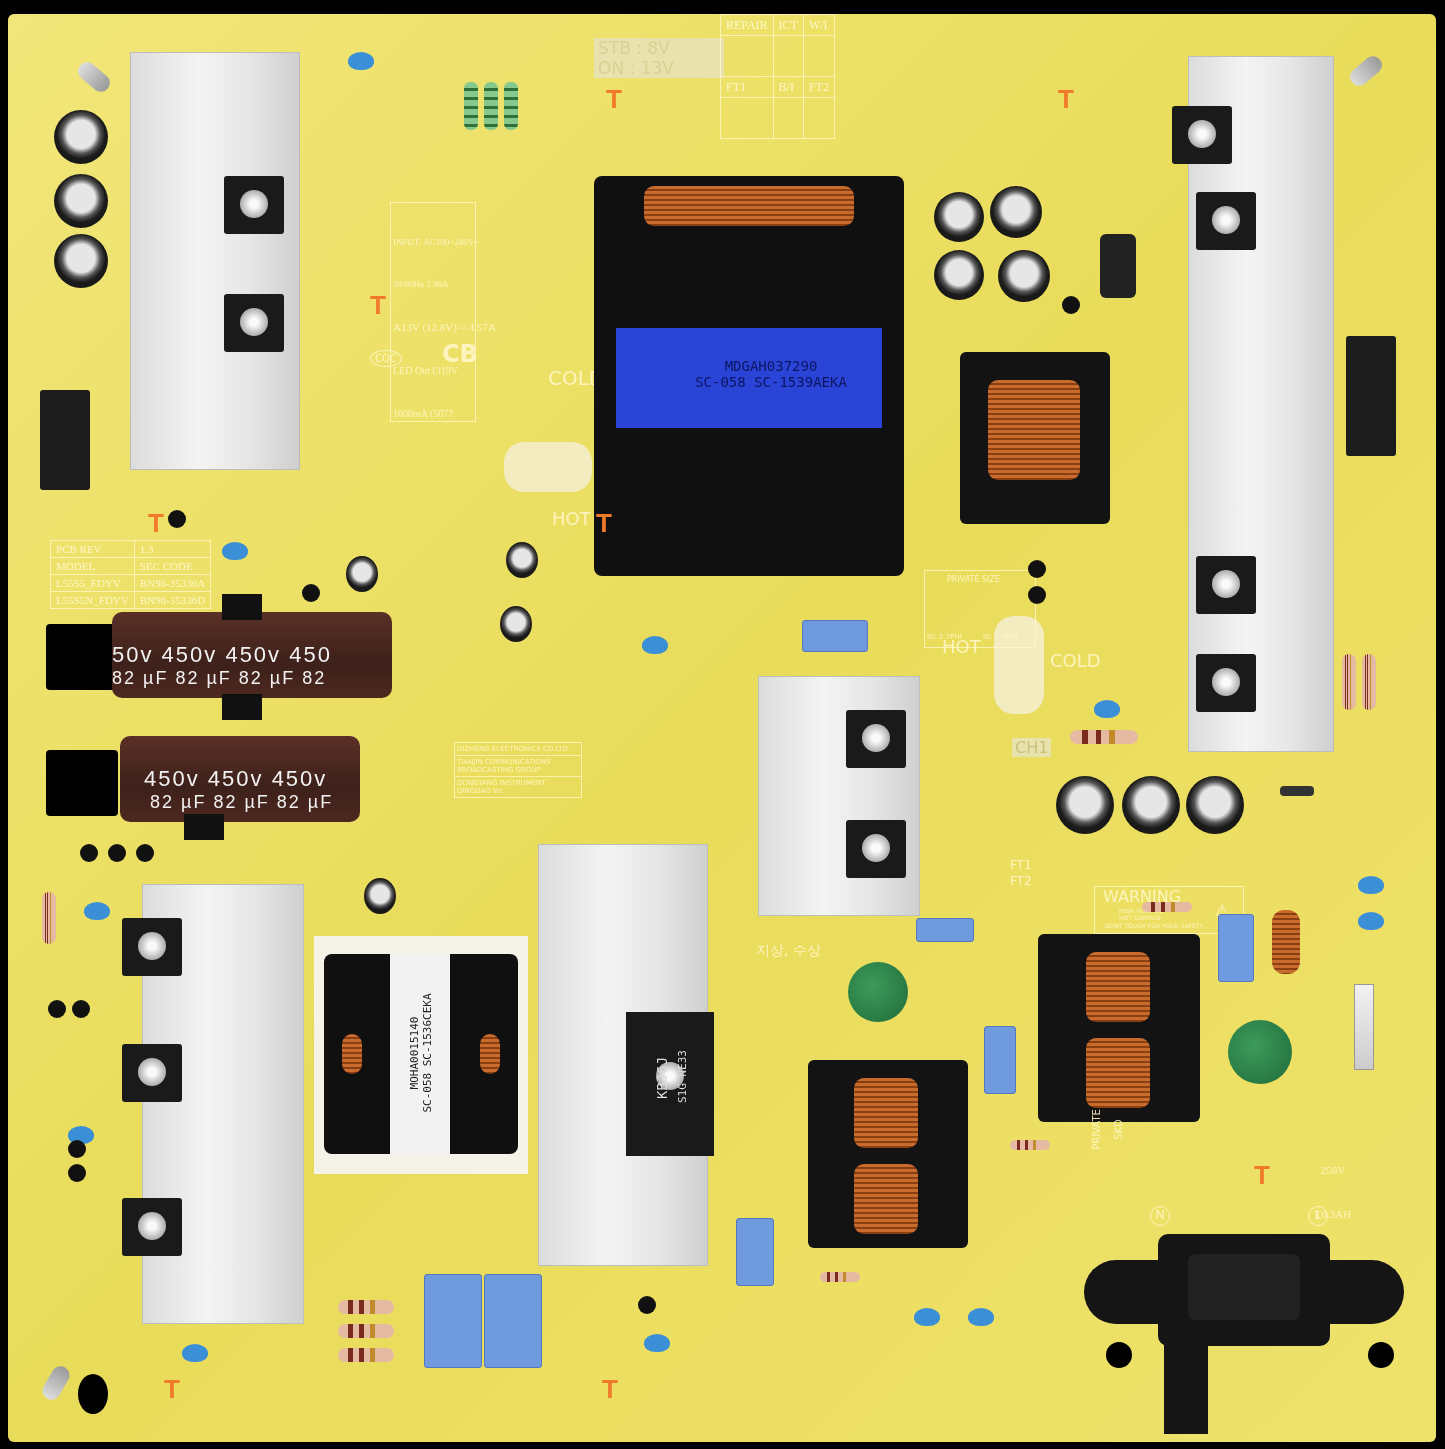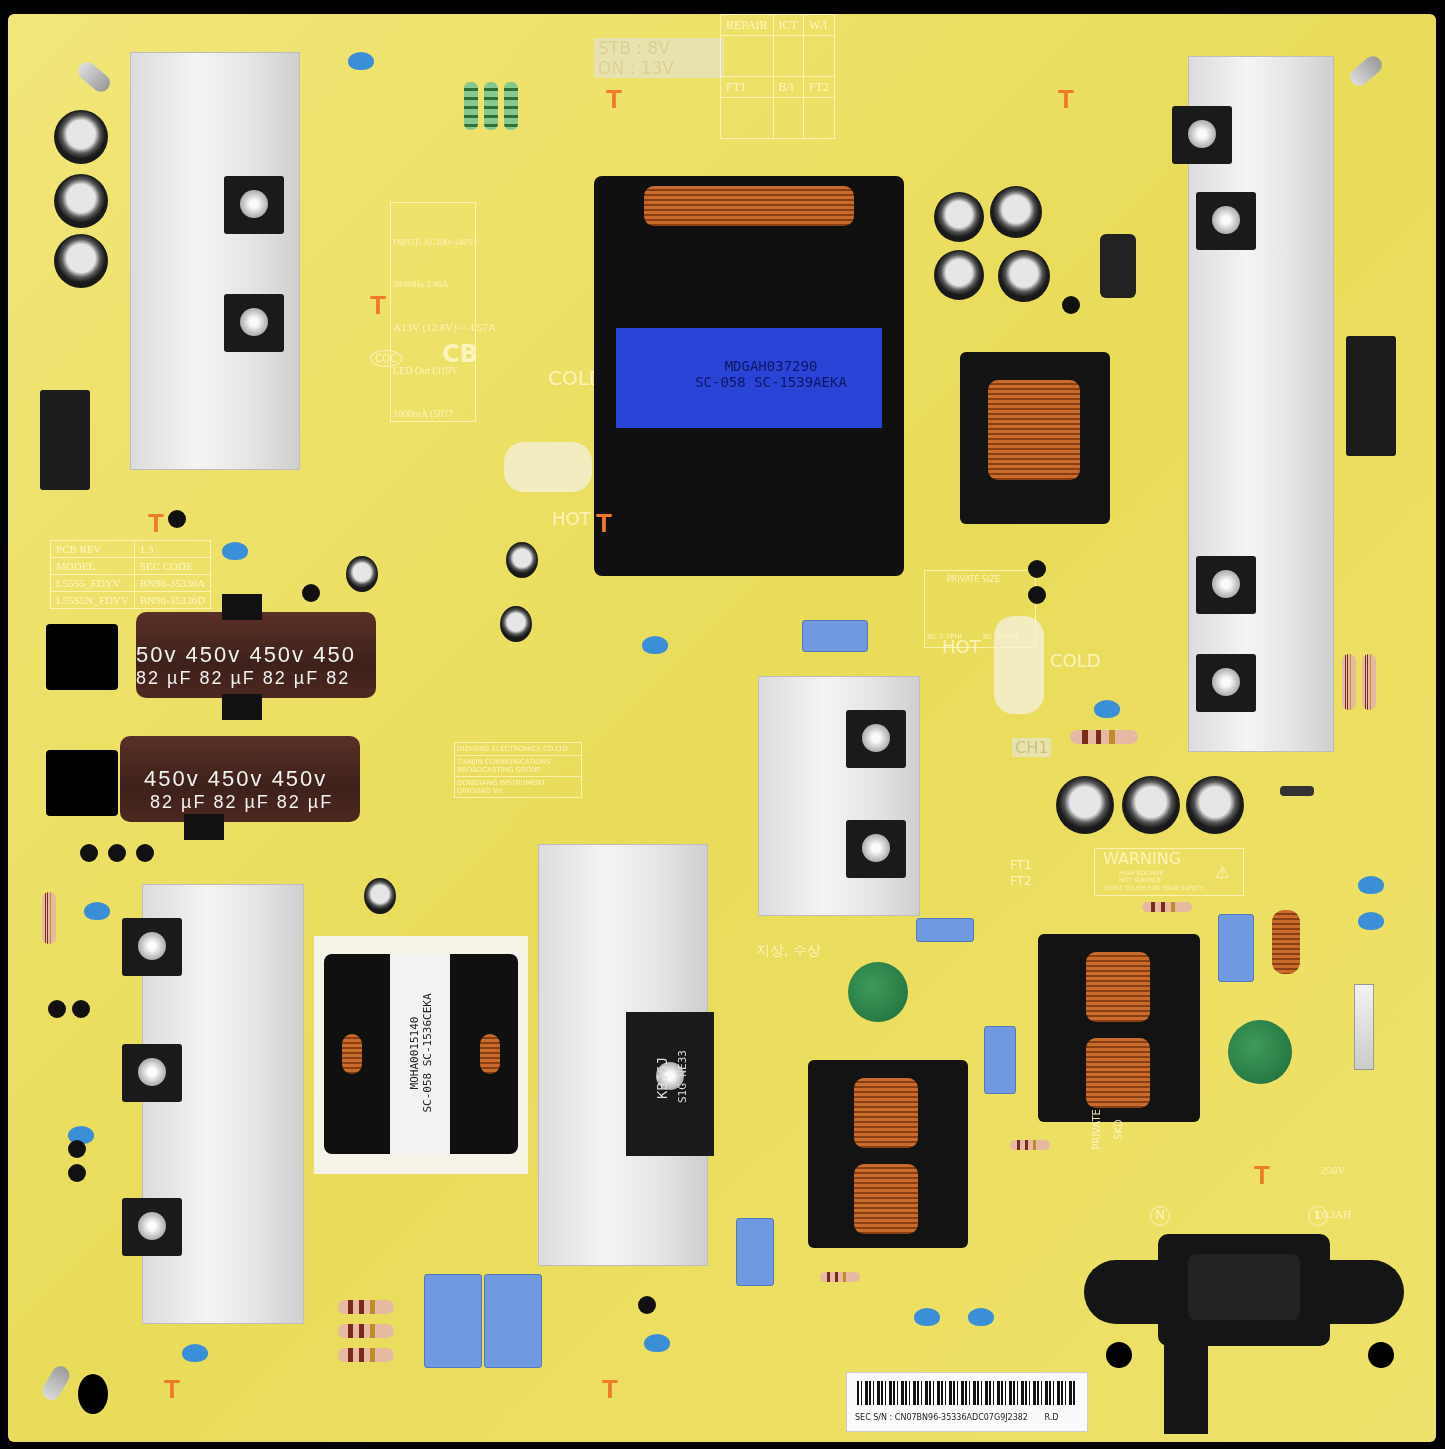--- a/index.html
+++ b/index.html
@@ -156,21 +156,21 @@
           <td>BN96-35336A</td>
         </tr>
     <tr>
           <td>L55S5N_FDYV</td>
           <td>BN96-35336D</td>
         </tr>
   </tbody>
     </table>
 
   <div class="hole" style="left:38px;top:610px;width:72px;height:66px;border-radius:4px;"></div>
-  <div class="bigcap" style="left:128px;top:598px;width:240px;">
+  <div class="bigcap" style="left:104px;top:598px;width:280px;">
     <div class="row1">50v  450v  450v  450</div>
     <div class="row2">82 µF  82 µF  82 µF  82</div>
   </div>
   <div class="clip" style="left:214px;top:580px;"></div>
   <div class="clip" style="left:214px;top:680px;"></div>
   <div class="hole" style="left:38px;top:736px;width:72px;height:66px;border-radius:4px;"></div>
   <div class="bigcap" style="left:112px;top:722px;width:240px;">
     <div class="row1" style="padding-left:24px;">450v  450v  450v</div>
     <div class="row2" style="padding-left:30px;">82 µF  82 µF  82 µF</div>
   </div>
@@ -208,21 +208,21 @@
     </div>
   <div class="to220" style="left:838px;top:806px;">
       <div class="screw"></div>
     </div>
 
   <div class="resistor" style="left:1062px;top:716px;width:68px;"></div>
   <div class="ecap" style="left:1048px;top:762px;width:58px;height:58px;"></div>
   <div class="ecap" style="left:1114px;top:762px;width:58px;height:58px;"></div>
   <div class="ecap" style="left:1178px;top:762px;width:58px;height:58px;"></div>
 
-  <div class="abs" style="left:1086px;top:834px;width:148px;height:46px;border:1px solid rgba(255,247,200,.8);text-align:right;">
+  <div class="abs" style="left:1086px;top:872px;width:148px;height:46px;border:1px solid rgba(255,247,200,.8);text-align:right;">
     <div class="silk-sans" style="left:8px;top:0px;font-size:16px;">WARNING</div>
     <div class="silk-sans" style="left:24px;top:20px;font-size:6px;">HIGH VOLTAGE</div>
     <div class="silk-sans" style="left:24px;top:27px;font-size:6px;">HOT SURFACE</div>
     <div class="silk-sans" style="left:10px;top:35px;font-size:6px;">DONT TOUCH FOR YOUR SAFETY</div>
     <div class="silk-sans" style="left:120px;top:14px;font-size:16px;">⚠</div>
   </div>
 
   <div class="heatsink" style="left:134px;top:870px;width:160px;height:438px;"></div>
   <div class="to220" style="left:114px;top:904px;">
       <div class="screw"></div>
@@ -336,22 +336,14 @@
   <div class="orangeT" style="left:598px;top:70px;">T</div>
   <div class="orangeT" style="left:362px;top:276px;">T</div>
   <div class="orangeT" style="left:588px;top:494px;">T</div>
   <div class="orangeT" style="left:1050px;top:70px;">T</div>
   <div class="orangeT" style="left:140px;top:494px;">T</div>
   <div class="orangeT" style="left:1246px;top:1146px;">T</div>
   <div class="orangeT" style="left:156px;top:1360px;">T</div>
   <div class="orangeT" style="left:594px;top:1360px;">T</div>
 
 
-  <div class="label-sticker" style="left:838px;top:1358px;width:240px;height:58px;">
-    <div class="barcode" style="width:220px;"></div>
-    <div class="abs" style="left:8px;top:40px;font-size:8px;color:#222;font-family:'DejaVu Sans',sans-serif;white-space:nowrap;">
-      <span>SEC S/N :</span>
-      <span>CN07BN96-35336ADC07G9J2382</span>
-      <span style="margin-left:14px;">R.D</span>
-    </div>
-  </div>
 
 </div>
 
 </body></html>

